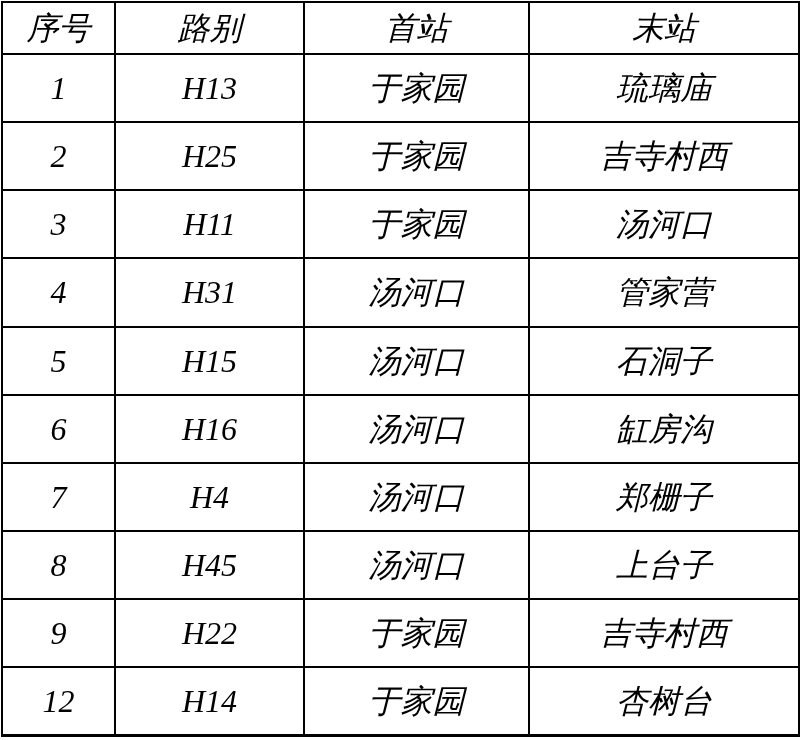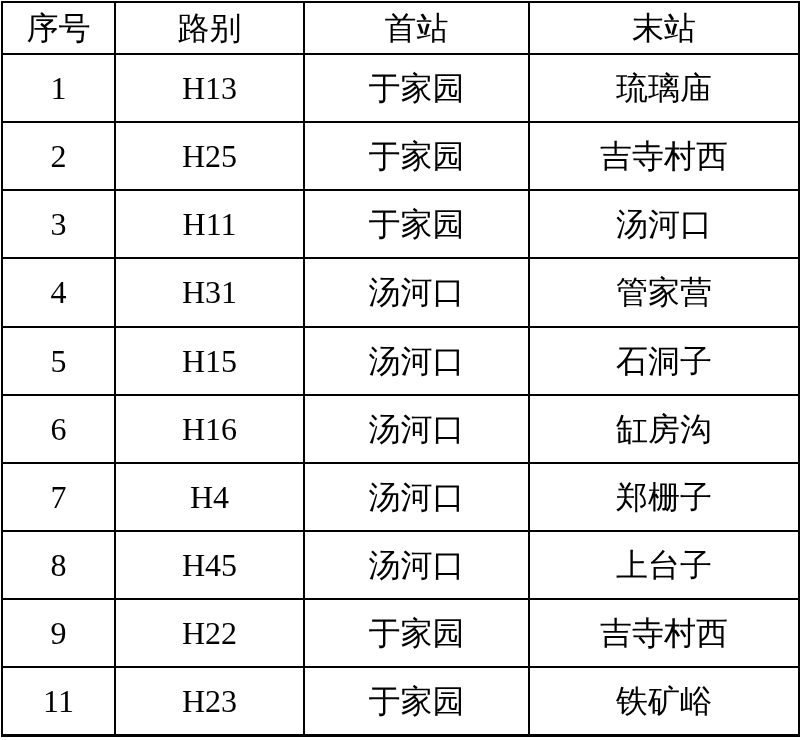--- a/index.html
+++ b/index.html
@@ -16,20 +16,21 @@
     background: #ffffff;
     box-sizing: border-box;
     padding: 1px;
   }
   table.route-table {
     border-collapse: collapse;
     table-layout: fixed;
     width: 797px;
     height: 736px;
     background: #ffffff;
+    font-style: italic;
   }
   table.route-table th,
   table.route-table td {
     border: 2px solid #000000;
     text-align: center;
     vertical-align: middle;
     color: #000000;
     font-weight: normal;
     font-size: 32px;
     line-height: 1;
@@ -115,20 +116,20 @@
           <td>汤河口</td>
           <td>上台子</td>
         </tr>
         <tr>
           <td>9</td>
           <td>H22</td>
           <td>于家园</td>
           <td>吉寺村西</td>
         </tr>
         <tr>
-          <td>11</td>
-          <td>H23</td>
+          <td>12</td>
+          <td>H14</td>
           <td>于家园</td>
-          <td>铁矿峪</td>
+          <td>杏树台</td>
         </tr>
       </tbody>
   </table>
 </div>
 
 </body></html>

